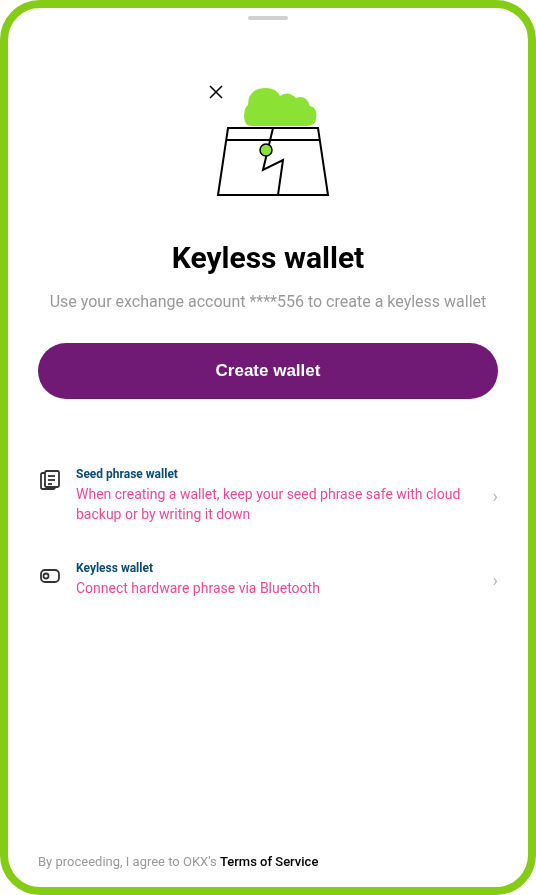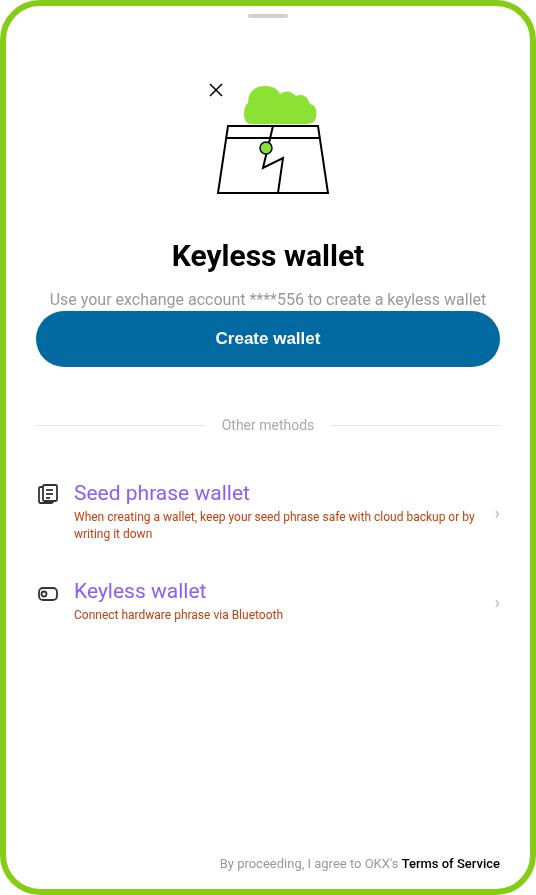--- a/index.html
+++ b/index.html
@@ -14,21 +14,21 @@
       height: 895px;
       position: relative;
       overflow: hidden;
     }
     .phone-frame {
       position: absolute;
       top: 0;
       left: 0;
       right: 0;
       bottom: 0;
-      border: 6px solid #84cc16;
+      border: 8px solid #84cc16;
       border-radius: 40px;
       background: #fff;
       overflow: hidden;
     }
     .drag-handle {
       width: 40px;
       height: 4px;
       background: #d0d0d0;
       border-radius: 2px;
       margin: 8px auto 0;
@@ -53,25 +53,26 @@
       text-align: center;
       font-size: 30px;
       font-weight: 700;
       color: #000;
       margin-bottom: 16px;
     }
     .subtitle {
       text-align: center;
       font-size: 16px;
       color: #999;
+      margin-bottom: 30px;
       padding: 0 10px;
       line-height: 1.4;
     }
     .create-btn {
-      background: #0369a1;
+      background: #701a75;
       color: #fff;
       border: none;
       border-radius: 30px;
       padding: 18px;
       font-size: 17px;
       font-weight: 600;
       cursor: pointer;
       width: 100%;
       margin-bottom: 50px;
     }
@@ -100,39 +101,39 @@
       width: 24px;
       height: 24px;
       margin-right: 14px;
       margin-top: 2px;
       flex-shrink: 0;
     }
     .method-content {
       flex: 1;
     }
     .method-title {
-      font-size: 21px;
-      font-weight: 400;
-      color: #8b5cf6;
+      font-size: 12px;
+      font-weight: 700;
+      color: #0c4a6e;
       margin-bottom: 4px;
     }
     .method-desc {
-      font-size: 12px;
-      color: #c2410c;
+      font-size: 14px;
+      color: #ec4899;
       line-height: 1.4;
     }
     .chevron {
       color: #bbb;
       margin-left: 10px;
       align-self: center;
       font-size: 18px;
     }
     .footer {
       margin-top: auto;
-      text-align: right;
+      text-align: left;
       font-size: 13px;
       color: #999;
       padding-top: 30px;
     }
     .footer-link {
       color: #000;
       font-weight: 500;
     }
   </style>
 </head>
@@ -152,25 +153,20 @@
         <path d="M 85 48 L 75 90 L 95 80 L 90 115" fill="none" stroke="#000" stroke-width="2"></path>
         <circle cx="78" cy="70" r="6" fill="#8BE234" stroke="#000" stroke-width="1.5"></circle>
       </svg>
     </div>
 
     <h1 class="title">Keyless wallet</h1>
     <p class="subtitle">Use your exchange account ****556 to create a keyless wallet</p>
 
     <button class="create-btn">Create wallet</button>
 
-    <div class="divider">
-      <div class="divider-line"></div>
-      <span class="divider-text">Other methods</span>
-      <div class="divider-line"></div>
-    </div>
 
     <div class="method-item">
       <div class="method-icon">
         <svg viewBox="0 0 24 24" fill="none" stroke="#333" stroke-width="1.8">
           <rect x="3" y="4" width="14" height="16" rx="1.5"></rect>
           <rect x="7" y="2" width="14" height="16" rx="1.5" fill="#fff"></rect>
           <line x1="10" y1="7" x2="17" y2="7"></line>
           <line x1="10" y1="11" x2="17" y2="11"></line>
           <line x1="10" y1="15" x2="14" y2="15"></line>
         </svg>

